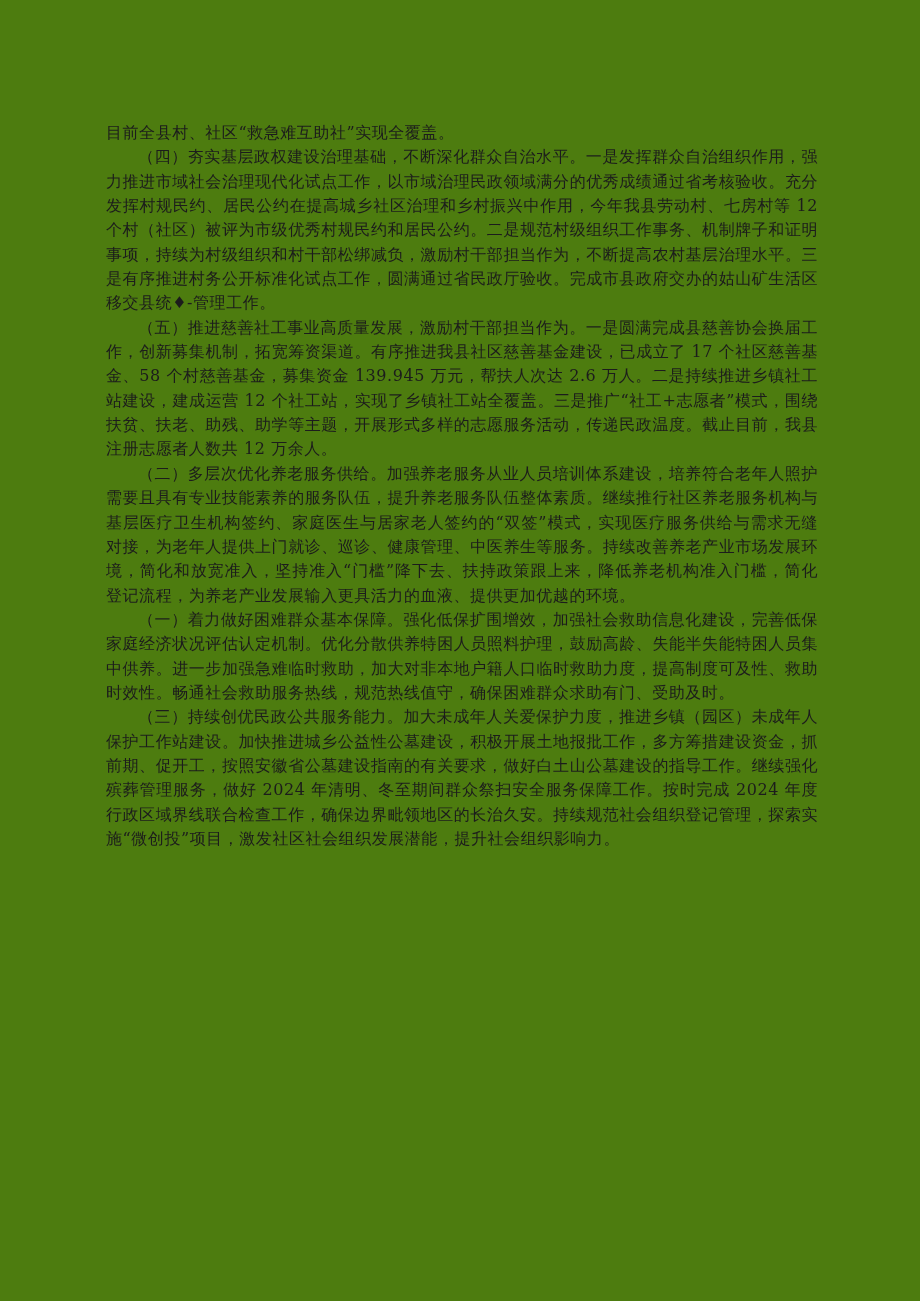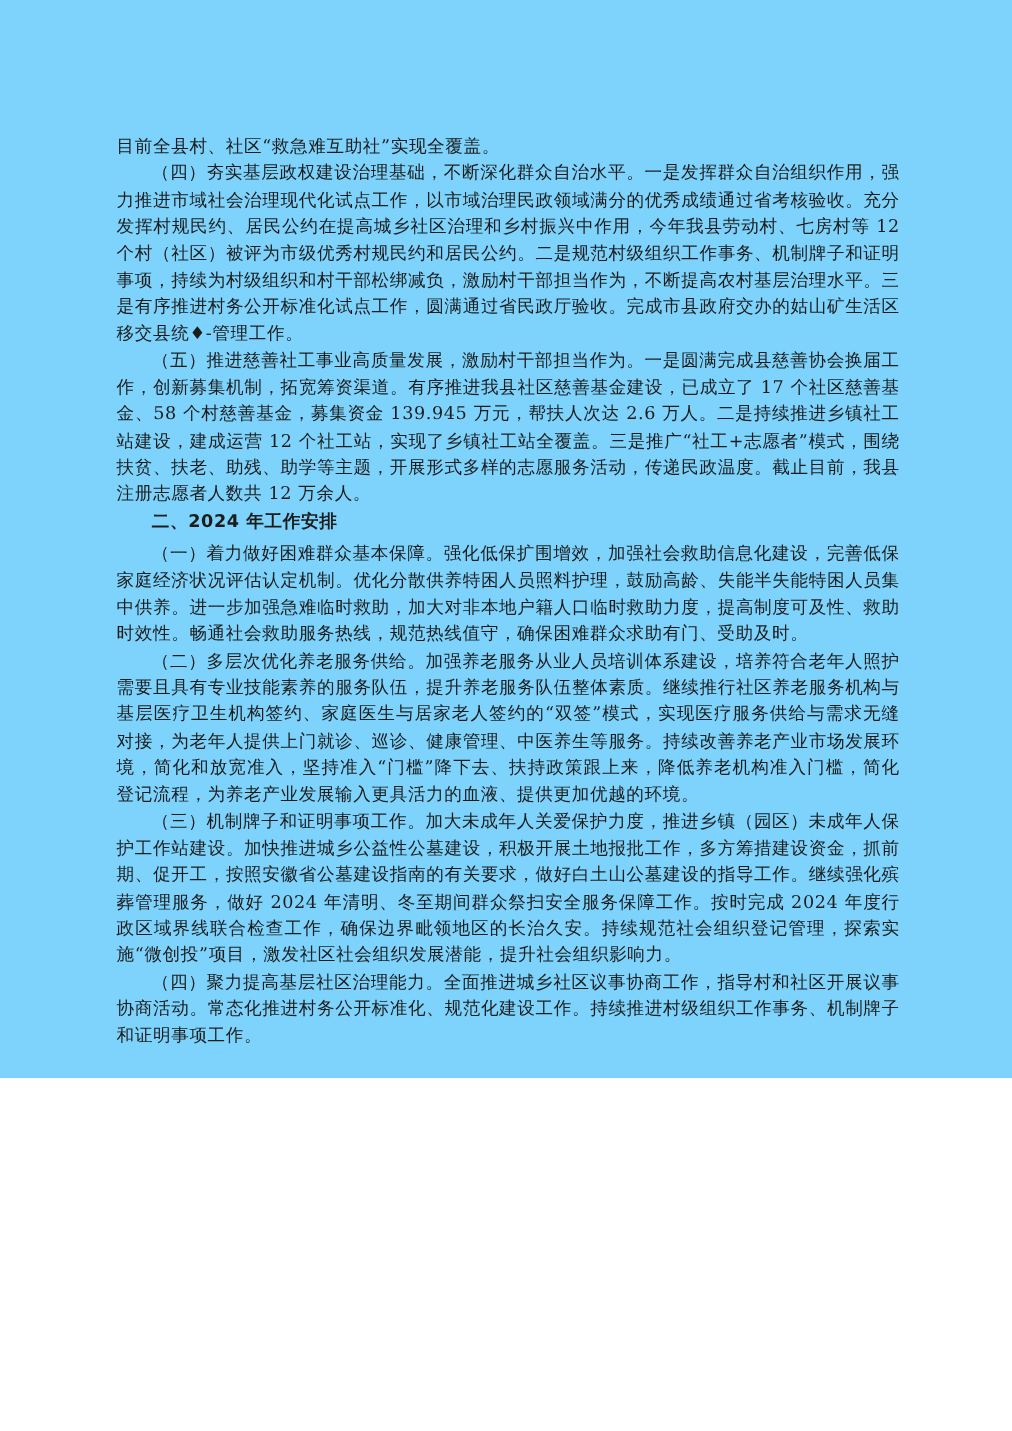--- a/index.html
+++ b/index.html
@@ -3,22 +3,22 @@
 <meta charset="utf-8">
 <style>
   html, body {
     margin: 0;
     padding: 0;
     background: #ffffff;
   }
   .page {
     position: relative;
     width: 920px;
-    height: 980px;
-    background: #7dd3fc;
+    height: 1301px;
+    background: #4d7c0f;
     overflow: hidden;
   }
   .text-block {
     position: absolute;
     left: 106px;
     top: 121px;
     width: 712px;
   }
   .para {
     margin: 0;
@@ -51,25 +51,23 @@
 
 <div class="page">
   <div class="text-block">
 
     <p class="para">目前全县村、社区“救急难互助社”实现全覆盖。</p>
 
     <p class="para indent"><span class="lead">（四）夯实基层政权建设治理基础，不断深化群众自治水平。</span><span>一是发挥群众自治组织作用，强力推进市域社会治理现代化试点工作，以市域治理民政领域满分的优秀成绩通过省考核验收。充分发挥村规民约、居民公约在提高城乡社区治理和乡村振兴中作用，今年我县劳动村、七房村等 12 个村（社区）被评为市级优秀村规民约和居民公约。二是规范村级组织工作事务、机制牌子和证明事项，持续为村级组织和村干部松绑减负，激励村干部担当作为，不断提高农村基层治理水平。三是有序推进村务公开标准化试点工作，圆满通过省民政厅验收。完成市县政府交办的姑山矿生活区移交县统♦-管理工作。</span></p>
 
     <p class="para indent"><span class="lead">（五）推进慈善社工事业高质量发展，激励村干部担当作为。</span><span>一是圆满完成县慈善协会换届工作，创新募集机制，拓宽筹资渠道。有序推进我县社区慈善基金建设，已成立了 17 个社区慈善基金、58 个村慈善基金，募集资金 139.945 万元，帮扶人次达 2.6 万人。二是持续推进乡镇社工站建设，建成运营 12 个社工站，实现了乡镇社工站全覆盖。三是推广“社工+志愿者”模式，围绕扶贫、扶老、助残、助学等主题，开展形式多样的志愿服务活动，传递民政温度。截止目前，我县注册志愿者人数共 12 万余人。</span></p>
 
-    <p class="para indent heading">二、2024 年工作安排</p>
 
+
+    <p class="para indent"><span class="lead">（二）多层次优化养老服务供给。</span><span>加强养老服务从业人员培训体系建设，培养符合老年人照护需要且具有专业技能素养的服务队伍，提升养老服务队伍整体素质。继续推行社区养老服务机构与基层医疗卫生机构签约、家庭医生与居家老人签约的“双签”模式，实现医疗服务供给与需求无缝对接，为老年人提供上门就诊、巡诊、健康管理、中医养生等服务。持续改善养老产业市场发展环境，简化和放宽准入，坚持准入“门槛”降下去、扶持政策跟上来，降低养老机构准入门槛，简化登记流程，为养老产业发展输入更具活力的血液、提供更加优越的环境。</span></p>
 
     <p class="para indent"><span>（一）着</span><span class="lead">力做好困难群众基本保障。</span><span>强化低保扩围增效，加强社会救助信息化建设，完善低保家庭经济状况评估认定机制。优化分散供养特困人员照料护理，鼓励高龄、失能半失能特困人员集中供养。进一步加强急难临时救助，加大对非本地户籍人口临时救助力度，提高制度可及性、救助时效性。畅通社会救助服务热线，规范热线值守，确保困难群众求助有门、受助及时。</span></p>
 
-    <p class="para indent"><span class="lead">（二）多层次优化养老服务供给。</span><span>加强养老服务从业人员培训体系建设，培养符合老年人照护需要且具有专业技能素养的服务队伍，提升养老服务队伍整体素质。继续推行社区养老服务机构与基层医疗卫生机构签约、家庭医生与居家老人签约的“双签”模式，实现医疗服务供给与需求无缝对接，为老年人提供上门就诊、巡诊、健康管理、中医养生等服务。持续改善养老产业市场发展环境，简化和放宽准入，坚持准入“门槛”降下去、扶持政策跟上来，降低养老机构准入门槛，简化登记流程，为养老产业发展输入更具活力的血液、提供更加优越的环境。</span></p>
+    <p class="para indent"><span class="lead">（三）持续创优民政公共服务能力。</span><span>加大未成年人关爱保护力度，推进乡镇（园区）未成年人保护工作站建设。加快推进城乡公益性公墓建设，积极开展土地报批工作，多方筹措建设资金，抓前期、促开工，按照安徽省公墓建设指南的有关要求，做好白土山公墓建设的指导工作。继续强化殡葬管理服务，做好 2024 年清明、冬至期间群众祭扫安全服务保障工作。按时完成 2024 年度行政区域界线联合检查工作，确保边界毗领地区的长治久安。持续规范社会组织登记管理，探索实施“微创投”项目，激发社区社会组织发展潜能，提升社会组织影响力。</span></p>
 
-    <p class="para indent"><span class="lead">（三）机制牌子和证明事项工作。</span><span>加大未成年人关爱保护力度，推进乡镇（园区）未成年人保护工作站建设。加快推进城乡公益性公墓建设，积极开展土地报批工作，多方筹措建设资金，抓前期、促开工，按照安徽省公墓建设指南的有关要求，做好白土山公墓建设的指导工作。继续强化殡葬管理服务，做好 2024 年清明、冬至期间群众祭扫安全服务保障工作。按时完成 2024 年度行政区域界线联合检查工作，确保边界毗领地区的长治久安。持续规范社会组织登记管理，探索实施“微创投”项目，激发社区社会组织发展潜能，提升社会组织影响力。</span></p>
-
-    <p class="para indent"><span class="lead">（四）聚力提高基层社区治理能力。</span><span>全面推进城乡社区议事协商工作，指导村和社区开展议事协商活动。常态化推进村务公开标准化、规范化建设工作。持续推进村级组织工作事务、机制牌子和证明事项工作。</span></p>
 
   </div>
 </div>
 
 </body></html>

